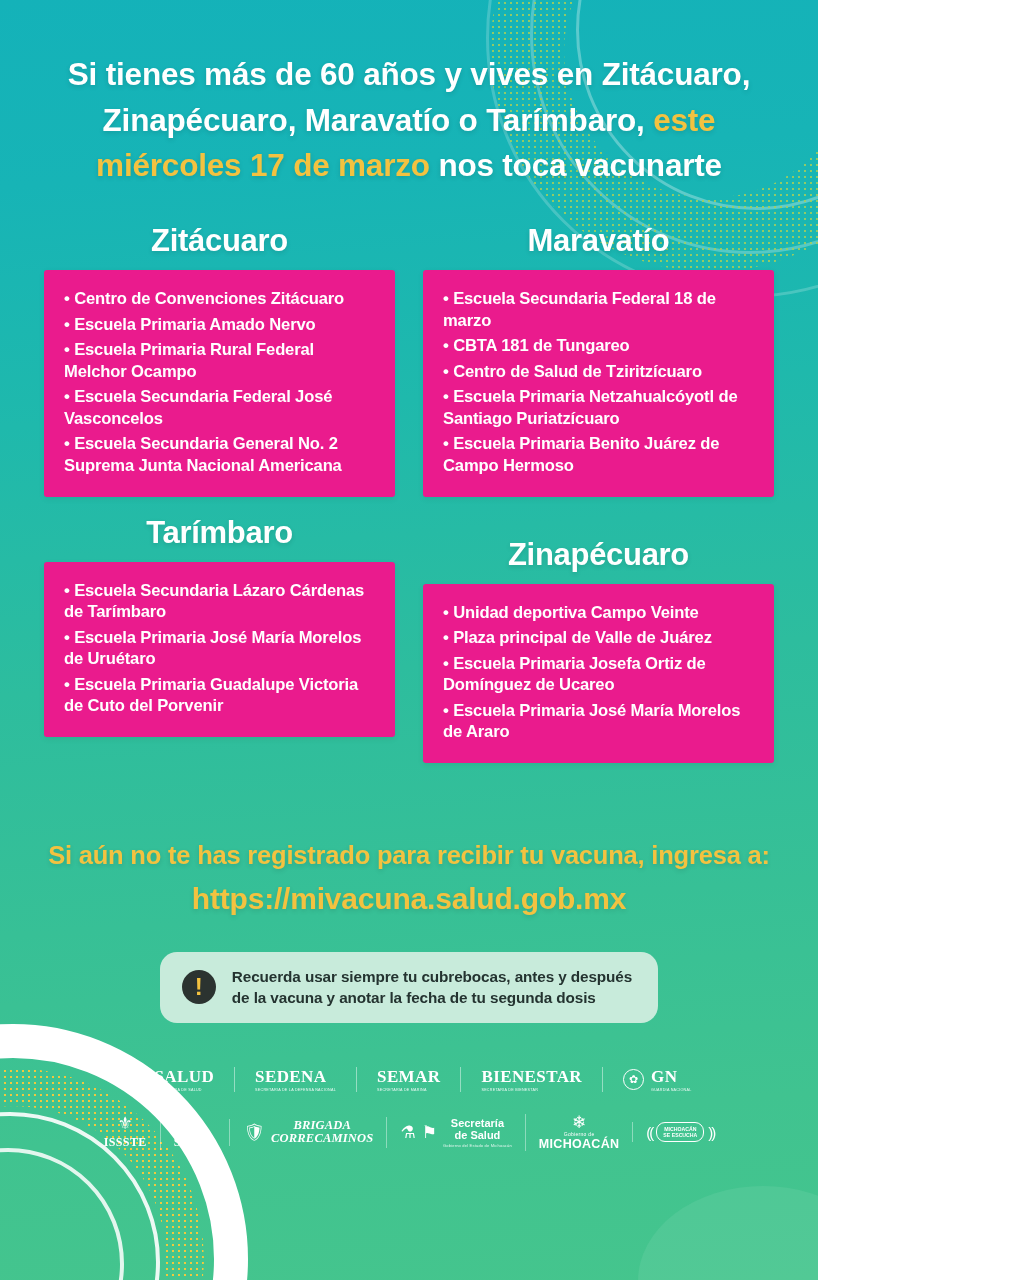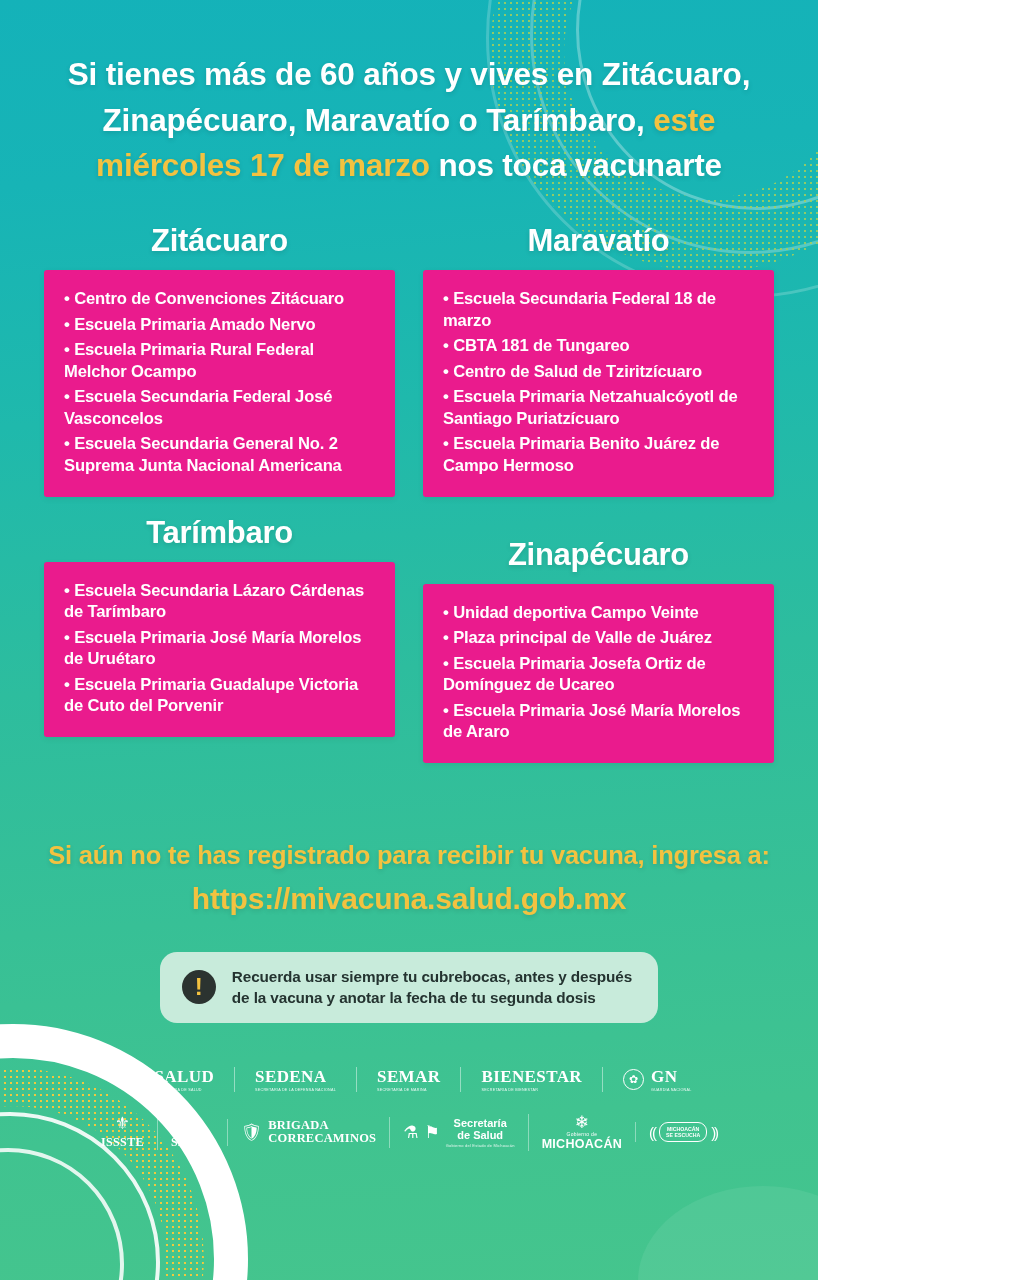--- a/index.html
+++ b/index.html
@@ -233,21 +233,21 @@
   .st-mark{
     font-size:17px; line-height:1;
   }
   .st-name{
     font-family:"Liberation Serif", serif;
     font-size:12px; font-weight:bold; letter-spacing:.4px; margin-top:3px;
   }
   .st-name-sm{
     font-family:"Liberation Serif", serif;
     font-size:12.5px; font-weight:bold; letter-spacing:.2px;
-    line-height:1.08; text-align:left;
+    line-height:1.08; text-align:center;font-style:italic;
   }
   .st-sub{ font-size:4px; opacity:.85; margin-top:1px; letter-spacing:.2px; }
   .st-salud-name{ font-size:11px; font-weight:bold; line-height:1.12; text-align:center; }
   .st-gob-top{ font-size:5px; letter-spacing:.3px; }
   .st-gob-name{ font-size:12.5px; font-weight:bold; letter-spacing:.3px; }
   .escucha{
     display:flex; align-items:center; gap:4px;
     font-size:11px;
   }
   .escucha-pill{

